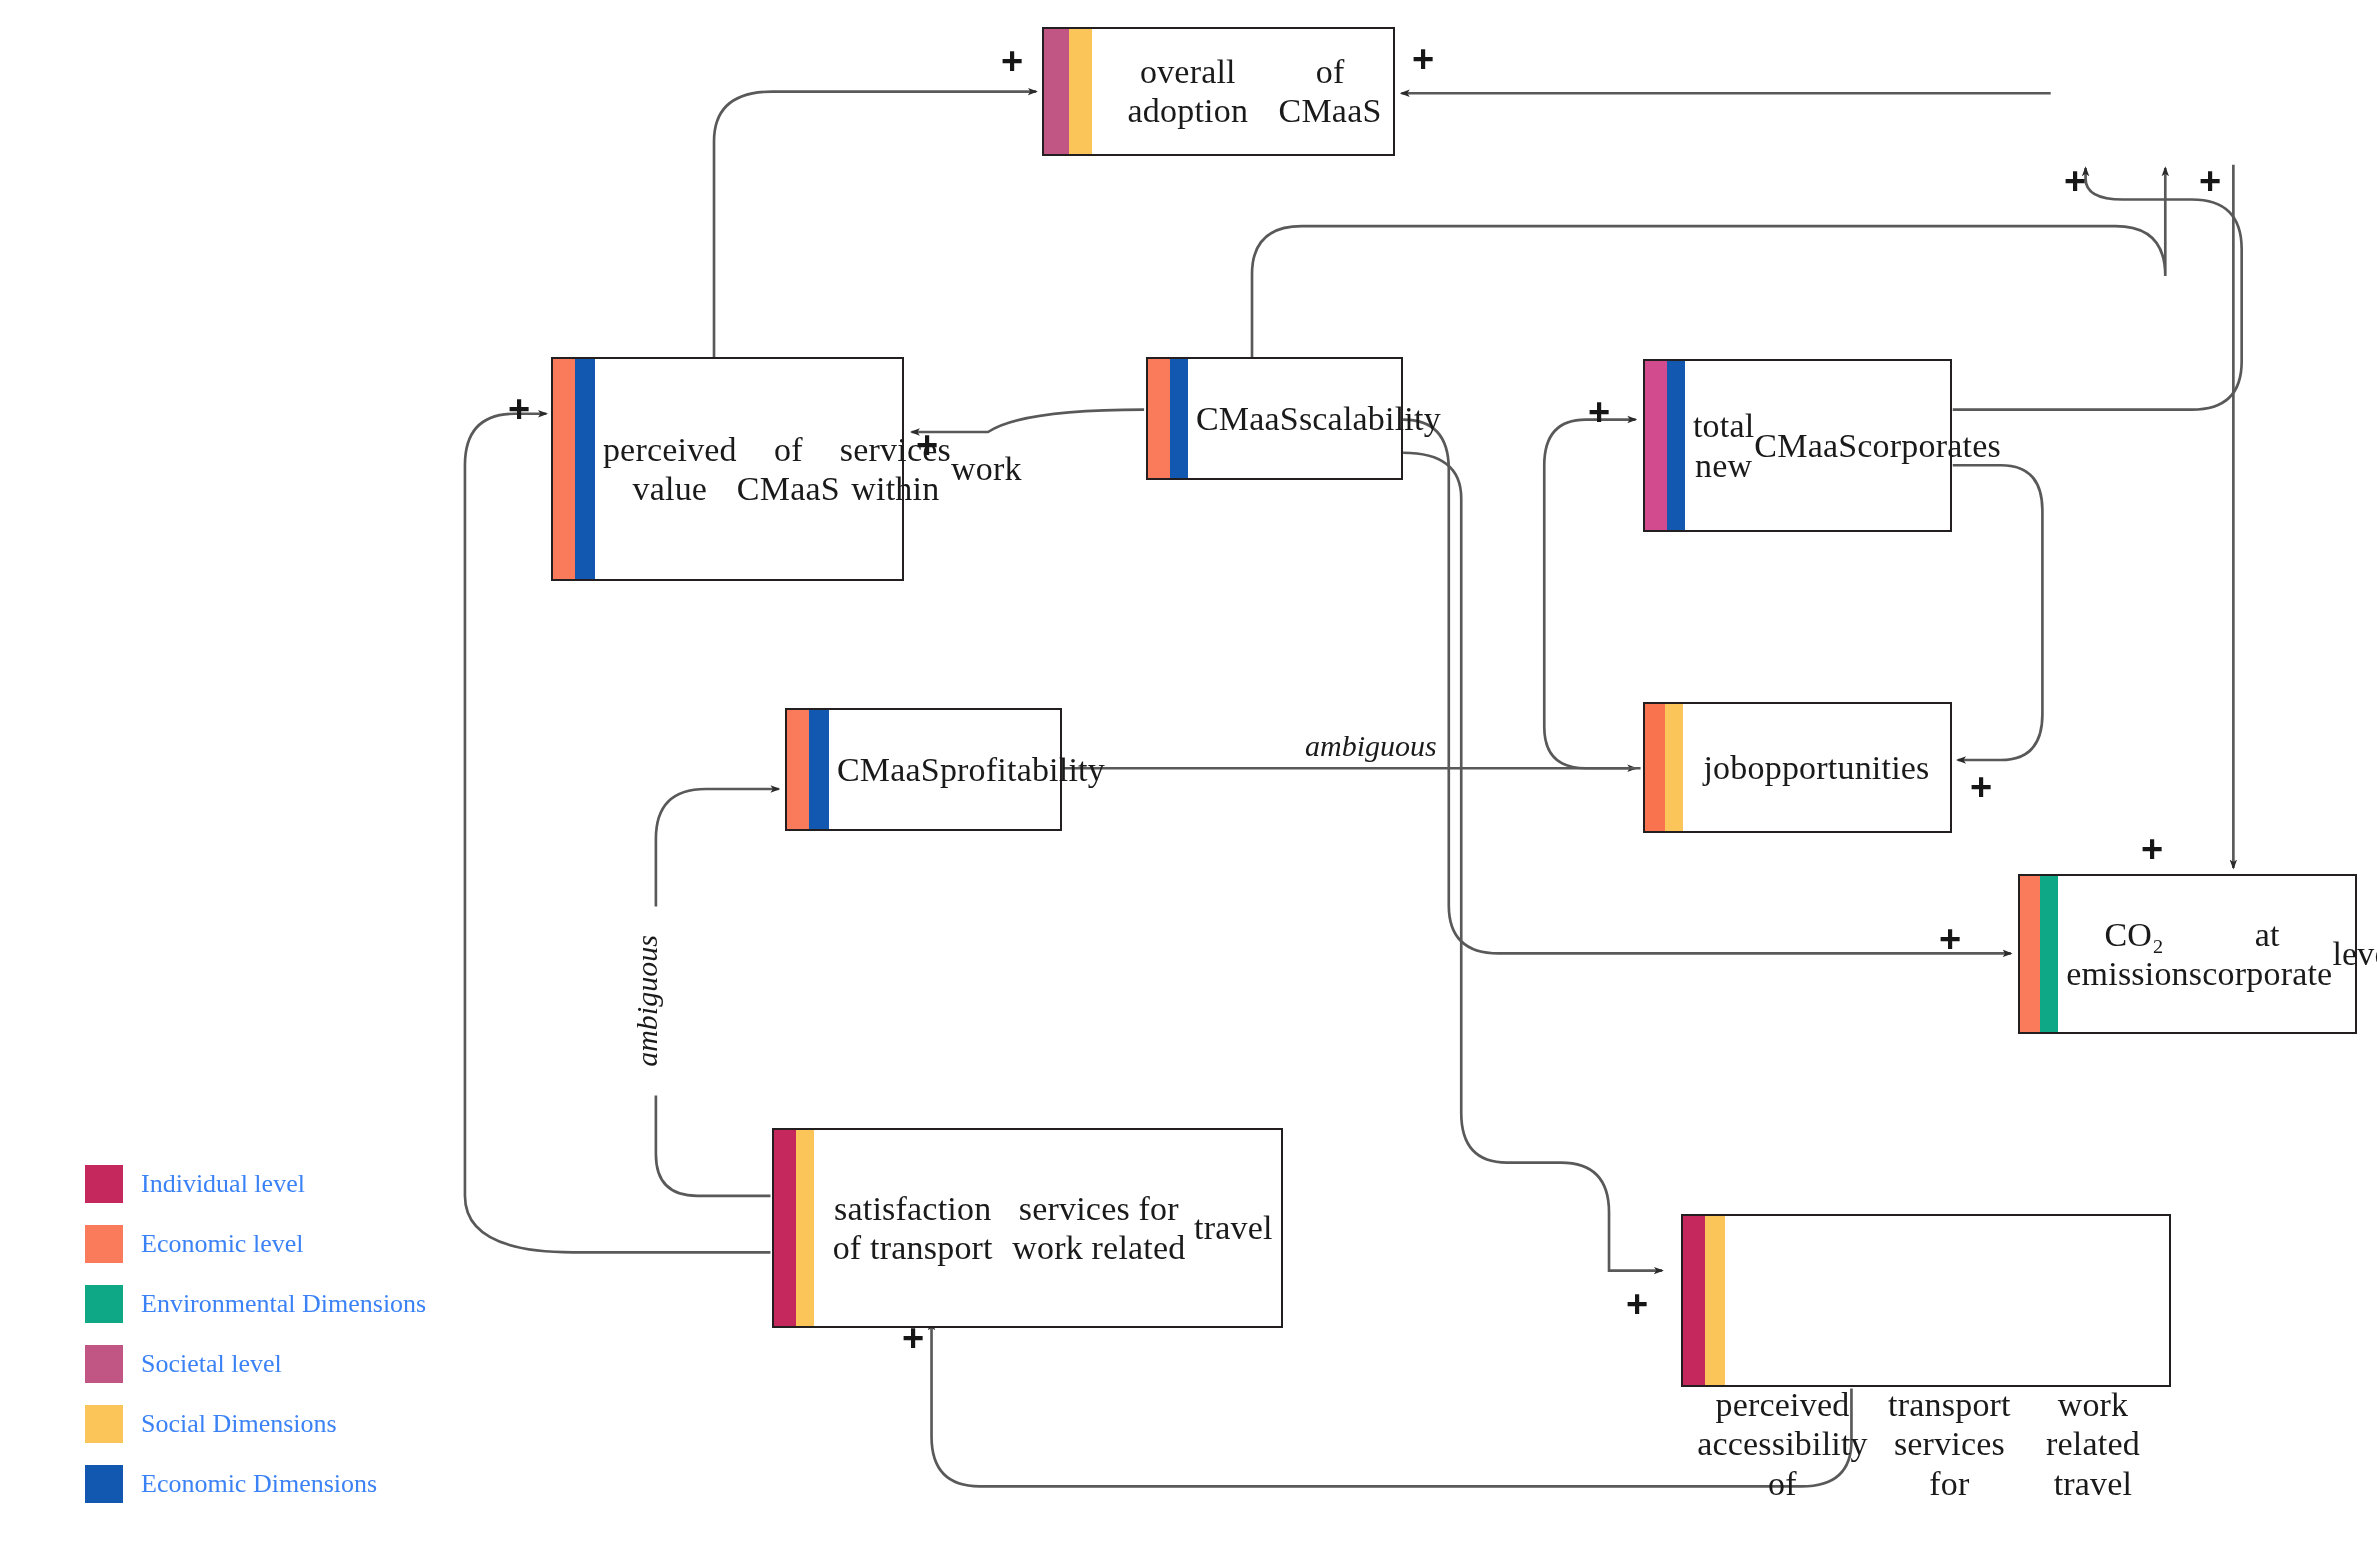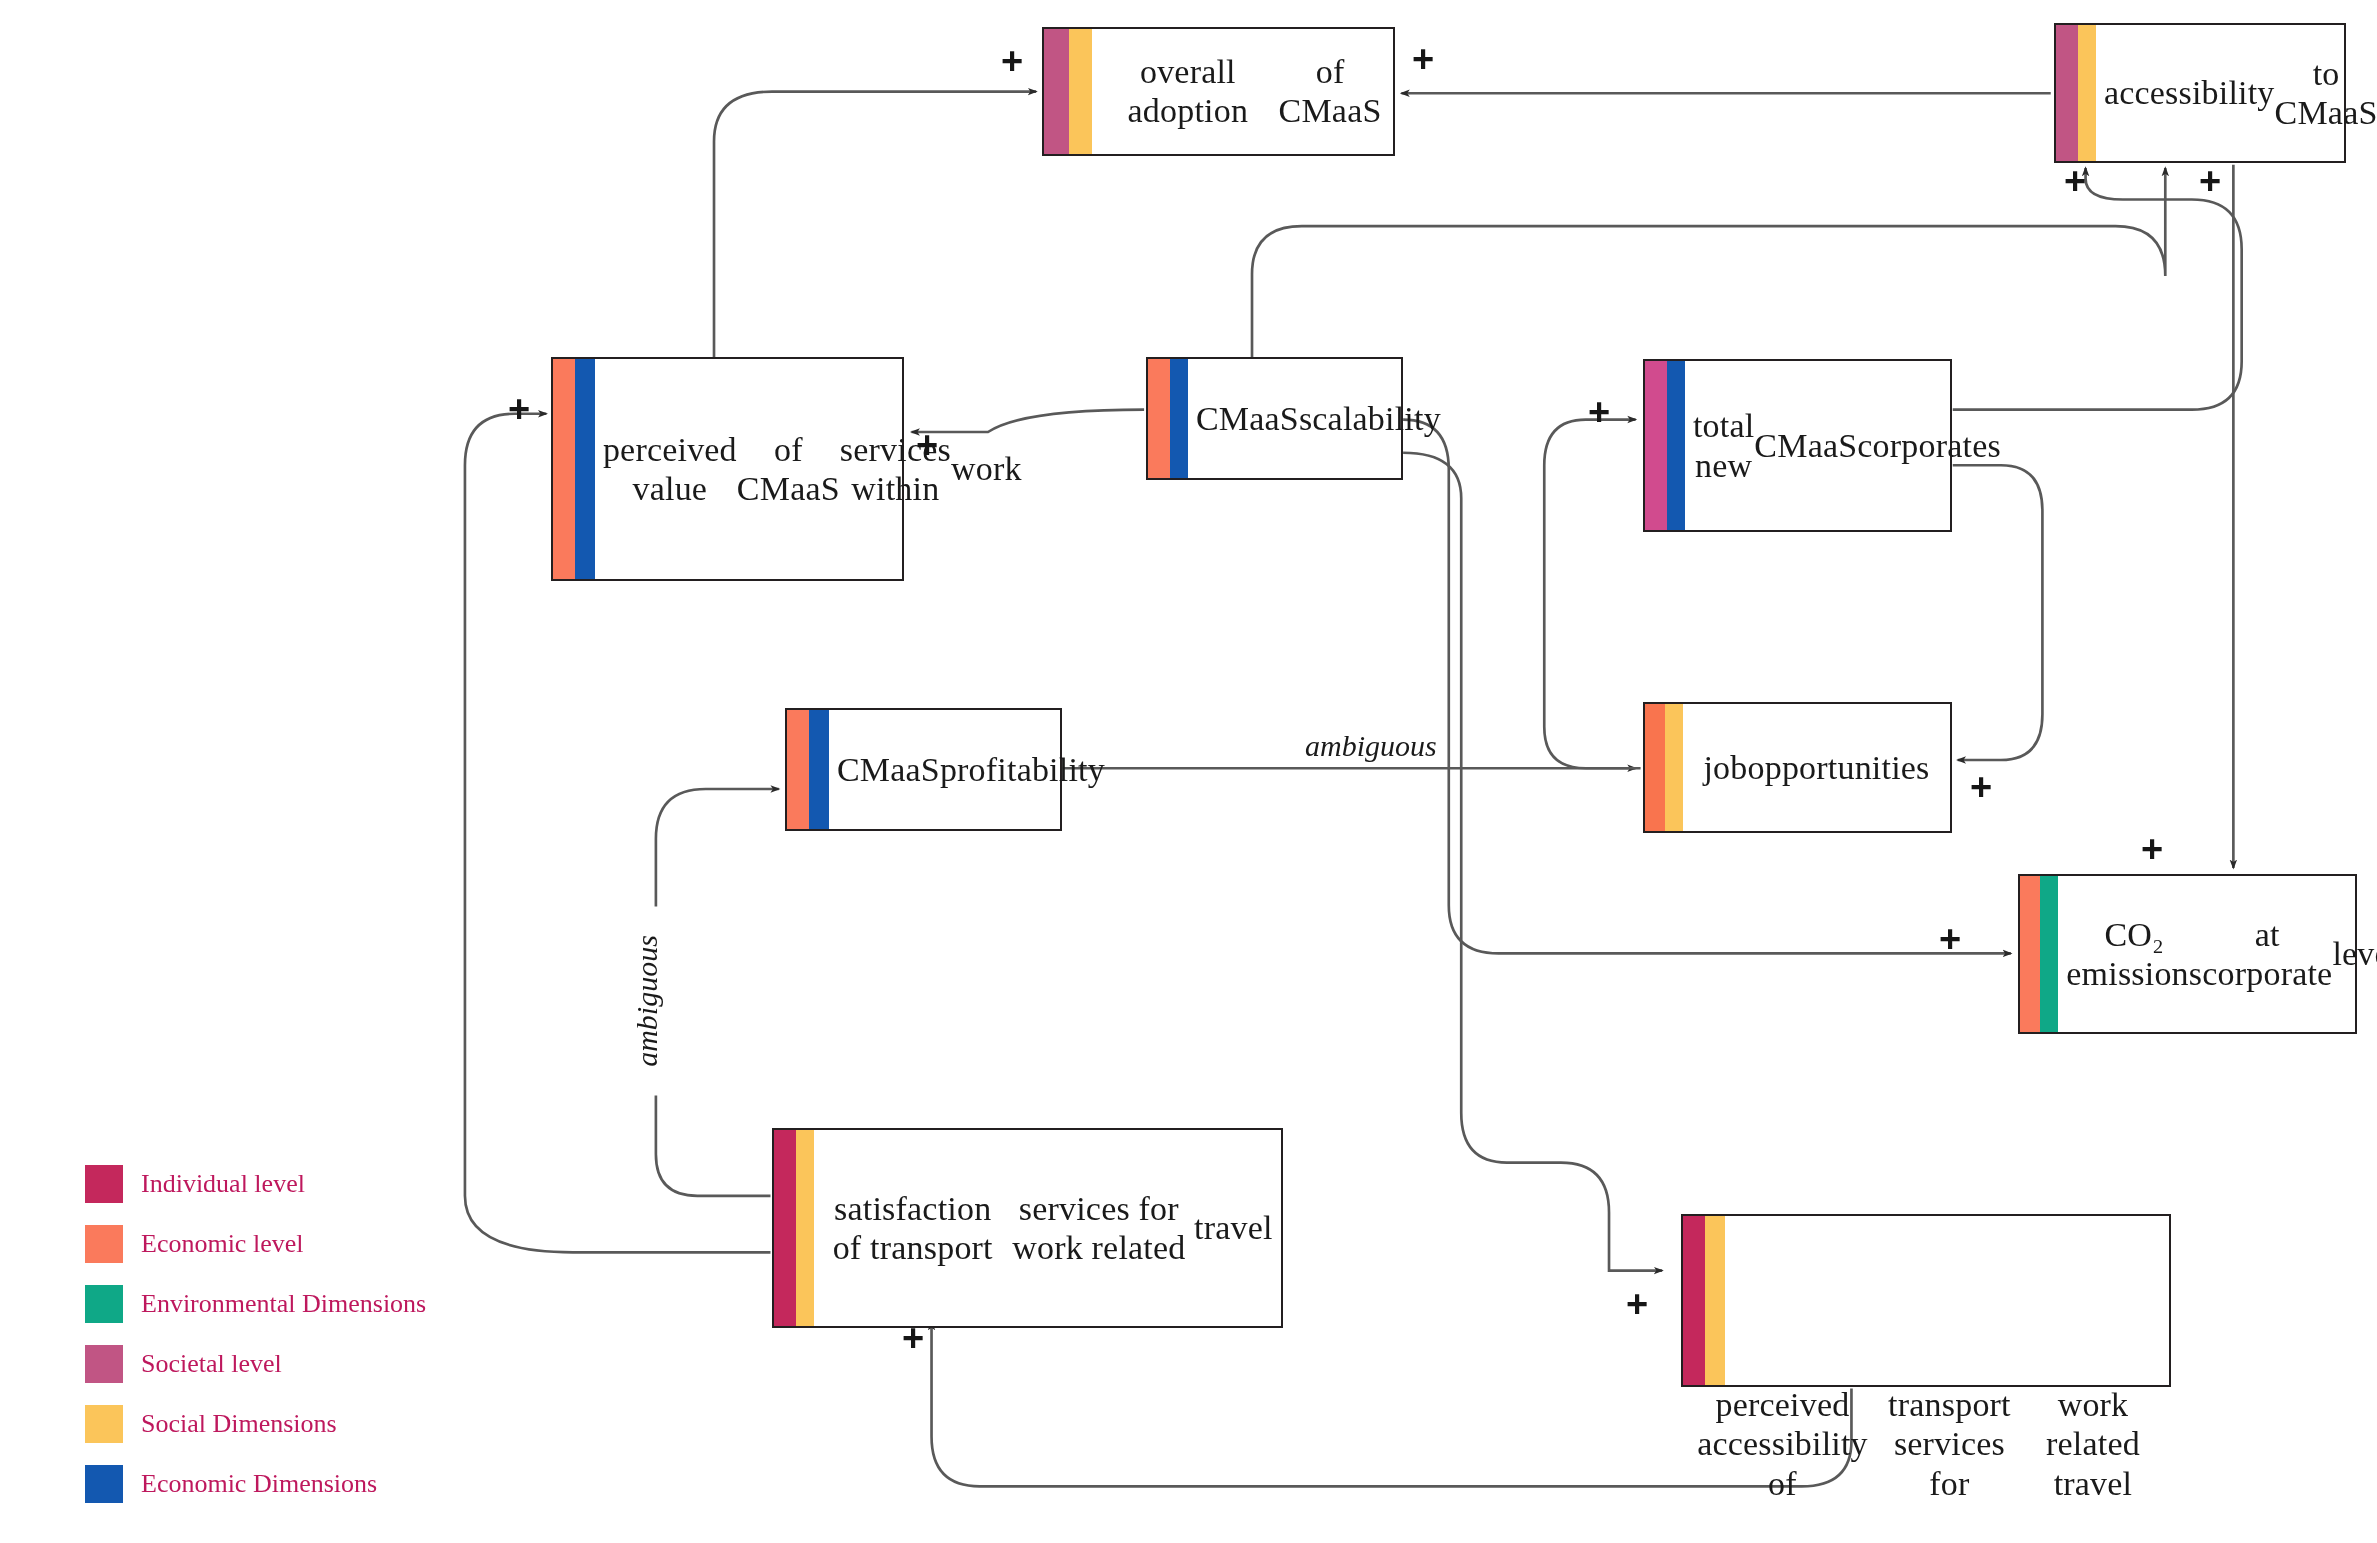--- a/index.html
+++ b/index.html
@@ -89,21 +89,21 @@
     height: 60px;
   }
   .legend-swatch {
     width: 38px;
     height: 38px;
     flex: 0 0 auto;
   }
   .legend-text {
     margin-left: 18px;
     font-size: 26px;
-    color: #be185d;
+    color: #3b82f6;
     white-space: nowrap;
   }
 </style>
 </head>
 <body>
 
 <div id="canvas">
 
   <svg id="edges" viewBox="0 0 2863 1859">
     <defs>
@@ -149,31 +149,20 @@
       <div class="stripe" style="width:25px; background:#C15584;"></div>
       <div class="stripe" style="width:23px; background:#FBC55A;"></div>
     </div>
     <div class="node-label">
       <span>overall adoption</span>
         <br>
       <span>of CMaaS</span>
     </div>
   </div>
 
-  <div class="node" style="left:2054px; top:23px; width:292px; height:140px;">
-    <div class="stripes">
-      <div class="stripe" style="width:21.6px; background:#C15584;"></div>
-      <div class="stripe" style="width:18px; background:#FBC55A;"></div>
-    </div>
-    <div class="node-label">
-      <span>accessibility</span>
-        <br>
-      <span>to CMaaS</span>
-    </div>
-  </div>
 
   <div class="node" style="left:551px; top:357px; width:353px; height:224px;">
     <div class="stripes">
       <div class="stripe" style="width:21.6px; background:#FA7A5C;"></div>
       <div class="stripe" style="width:20px; background:#1358B0;"></div>
     </div>
     <div class="node-label">
       <span>perceived value</span>
         <br>
       <span>of CMaaS</span>

